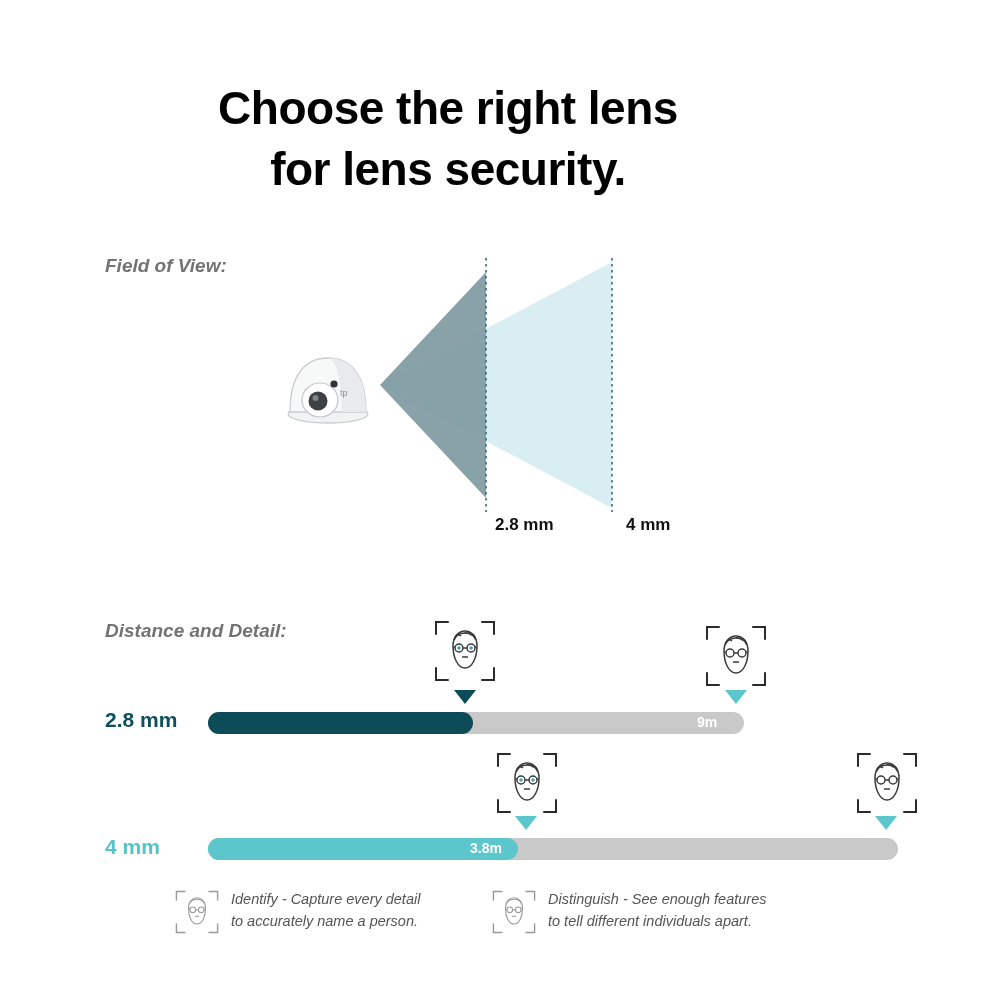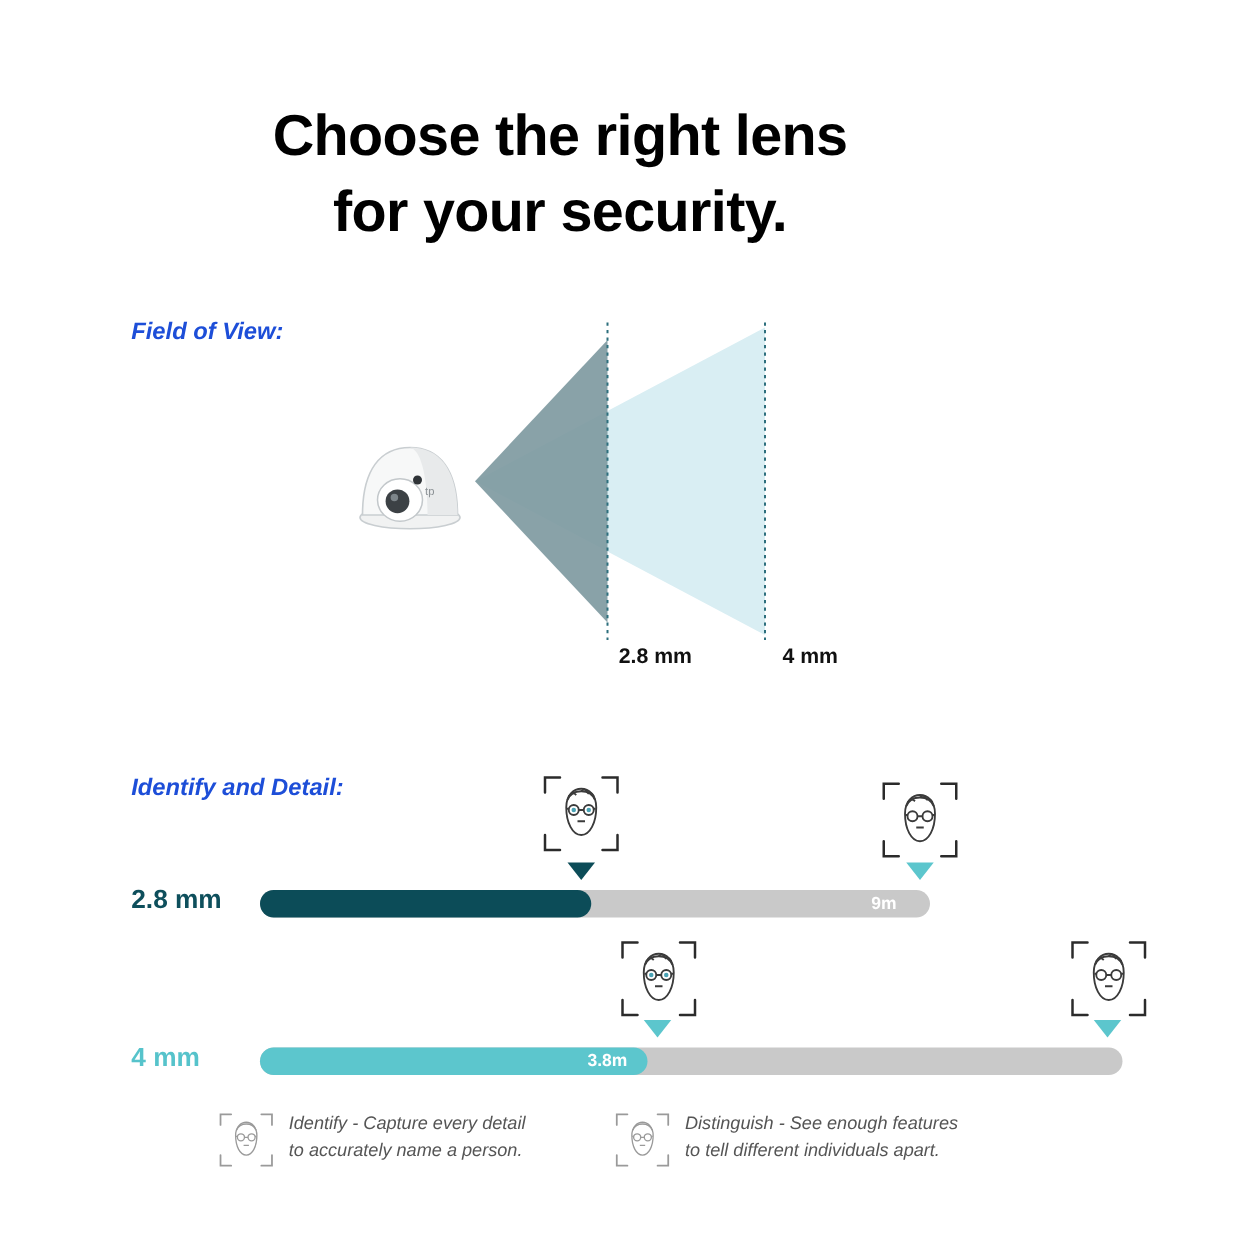--- a/index.html
+++ b/index.html
@@ -30,21 +30,21 @@
     color: #000000;
   }
   .title .line { display: block; }
 
   
   .section-label {
     position: absolute;
     font-size: 19px;
     font-weight: bold;
     font-style: italic;
-    color: #1d4ed8;
+    color: #737373;
   }
   #fov-label { left: 105px; top: 255px; }
   #dd-label  { left: 105px; top: 620px; }
 
   
   #fov-diagram {
     position: absolute;
     left: 260px;
     top: 250px;
     width: 470px;
@@ -148,21 +148,21 @@
     line-height: 1.55;
     color: #555555;
     white-space: pre-line;
   }
 </style>
 </head>
 <body>
 
 <div class="title">
   <span class="line">Choose the right lens</span>
-  <span class="line">for your security.</span>
+  <span class="line">for lens security.</span>
 </div>
 
 <div class="section-label" id="fov-label">Field of View:</div>
 
 <svg id="fov-diagram" viewBox="0 0 470 300">
 
   <polygon points="120,135 352,12 352,258" fill="#d9eef3"></polygon>
 
   <polygon points="120,135 226,22 226,248" fill="#7f9aa1" opacity="0.92"></polygon>
 
@@ -183,21 +183,21 @@
 
   <ellipse cx="38" cy="62" rx="18" ry="17" fill="#ffffff" stroke="#c3c8cb" stroke-width="1.2"></ellipse>
   <circle cx="36" cy="63" r="9.5" fill="#3c4145"></circle>
   <circle cx="33.5" cy="60" r="3" fill="#7d858a"></circle>
 
   <circle cx="52" cy="46" r="3.6" fill="#2f3337"></circle>
 
   <text x="58" y="58" font-family="Liberation Sans, sans-serif" font-size="9" fill="#8b9195">tp</text>
 </svg>
 
-<div class="section-label" id="dd-label">Identify and Detail:</div>
+<div class="section-label" id="dd-label">Distance and Detail:</div>
 
 <div class="row-label" id="row1-label">2.8 mm</div>
 <div class="bar-track" id="row1-track">
   <div class="bar-fill" id="row1-fill"></div>
 </div>
 <div class="bar-value" id="v-5m">5m</div>
 <div class="bar-value grey" id="v-9m">9m</div>
 
 <svg class="face-marker" id="face-5m" viewBox="0 0 62 62">
   <g stroke="#2b2b2b" stroke-width="2" fill="none" stroke-linecap="round">

